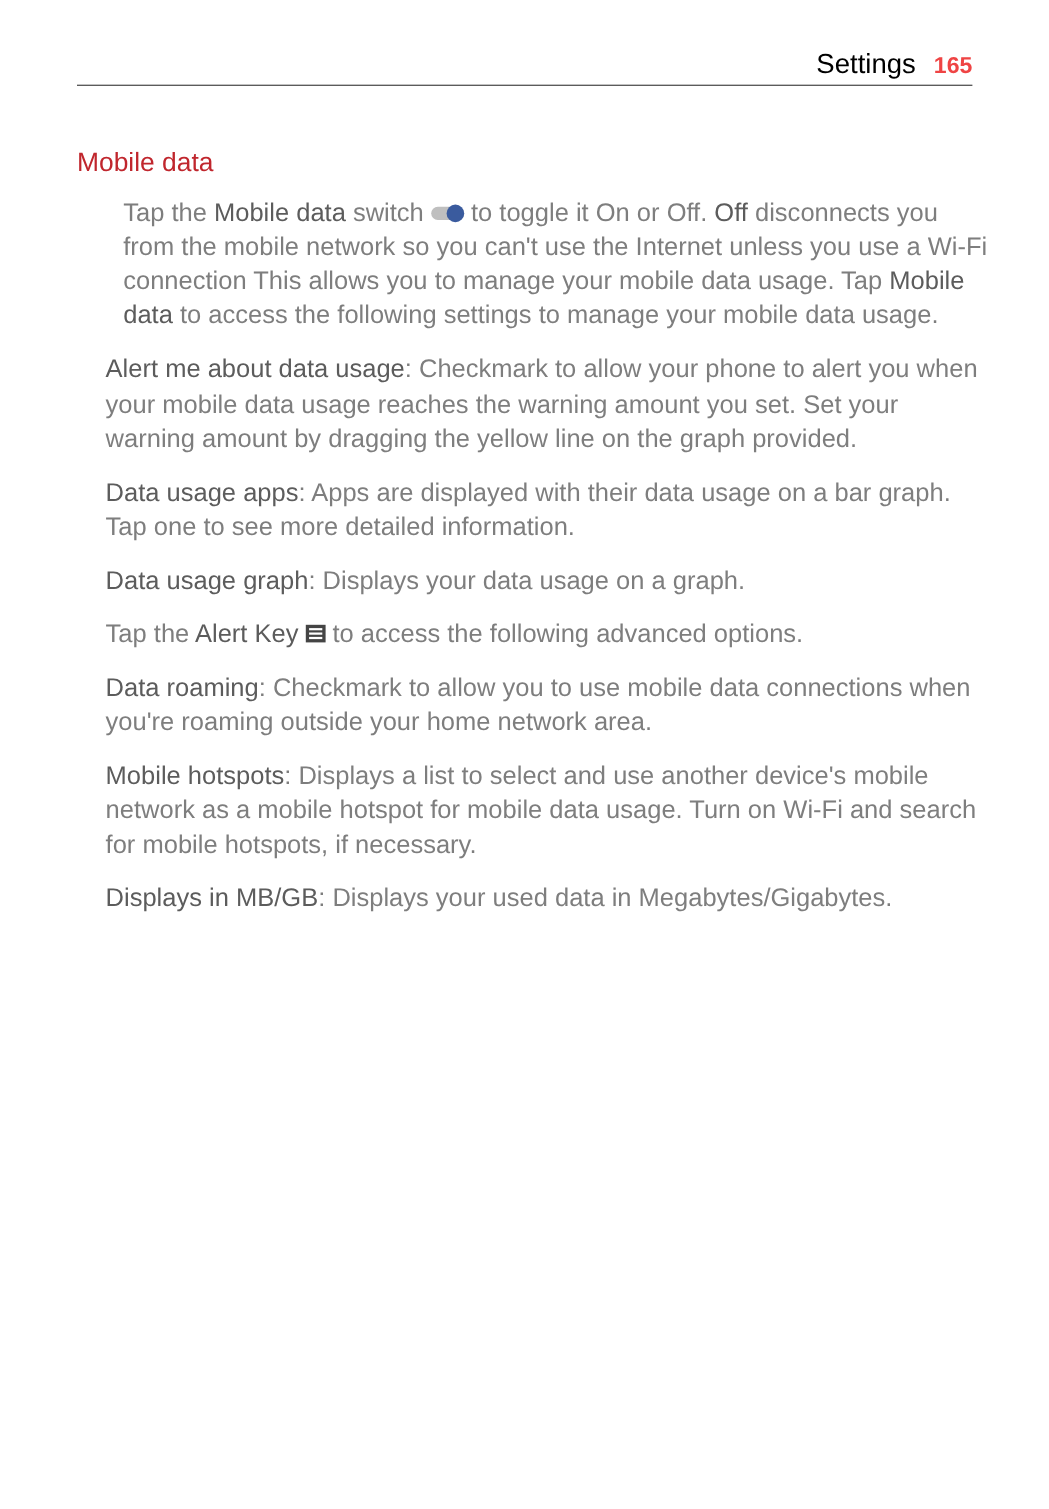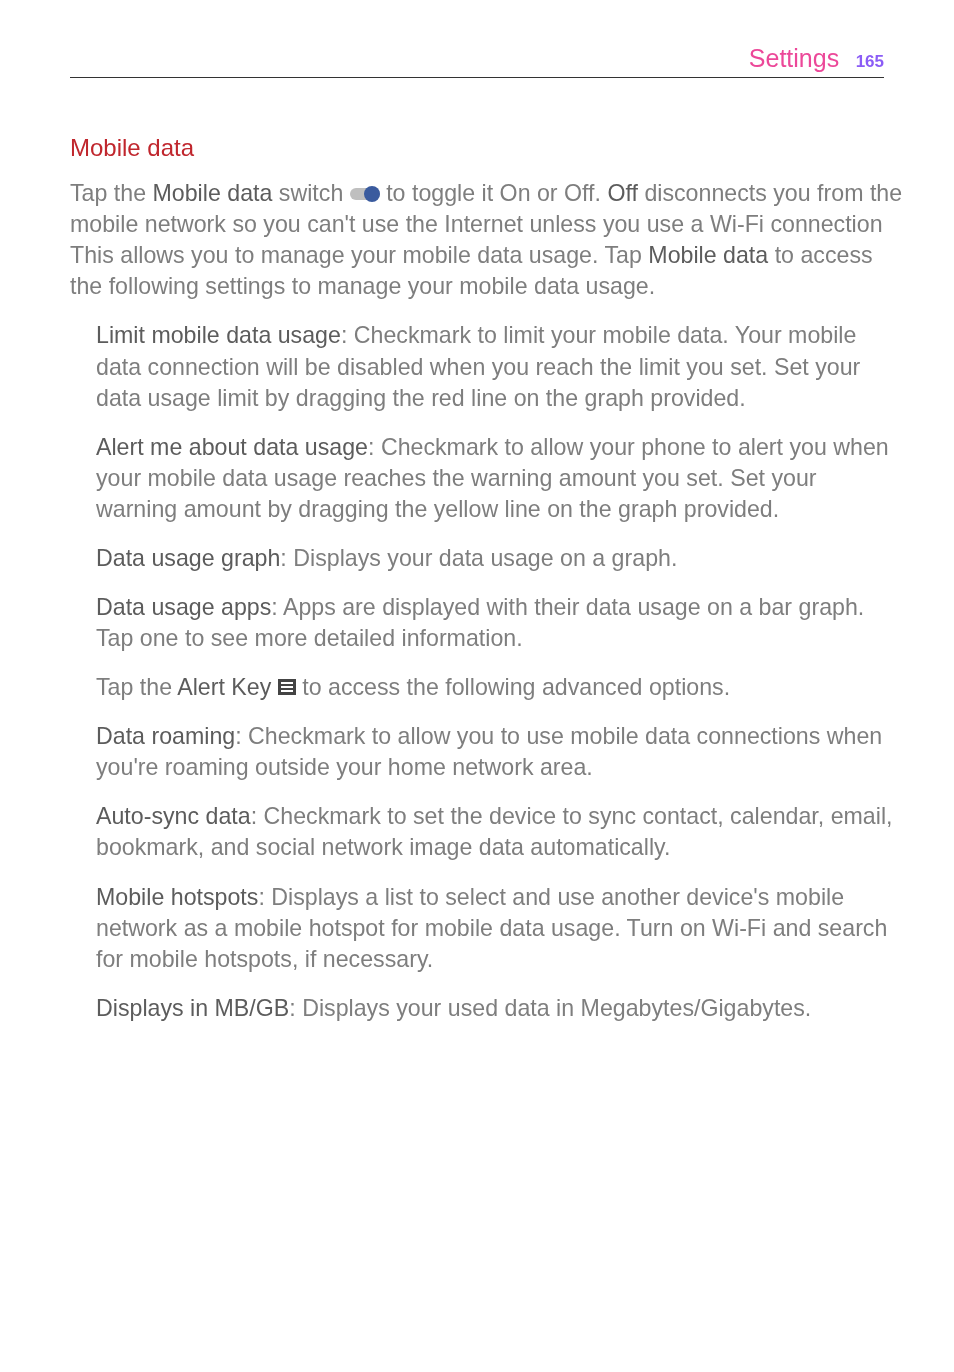--- a/index.html
+++ b/index.html
@@ -12,47 +12,48 @@
     padding: 0;
   }
   .page-header {
     border-bottom: 1.5px solid #333;
     margin: 44px 70px 0 70px;
     padding-bottom: 4px;
     text-align: right;
     font-family: Arial, sans-serif;
   }
   .page-header .title {
-    color: #ec4899;
+    color: #000000;
     font-size: 25px;
     display: inline;
     vertical-align: baseline;
     font-weight: 500;
   }
   .page-header .num {
-    color: #8b5cf6;
-    font-size: 17px;
+    color: #ef4444;
+    font-size: 21px;
     margin-left: 12px;
     font-weight: 600;
     display: inline;
     vertical-align: baseline;
   }
   .content {
     padding: 54px 50px 40px 70px;
     font-size: 23.2px;
     line-height: 1.34;
   }
   .section-heading {
     color: #c0262d;
     font-size: 24px;
     margin-bottom: 14px;
     font-weight: 500;
   }
   .intro {
     margin-bottom: 18px;
+    margin-left: 42px;
   }
   .setting-block {
     padding-left: 26px;
     margin-bottom: 18px;
   }
   .bold {
     color: #5c5c5c;
     font-weight: 400;
   }
   .toggle-icon {
@@ -105,50 +106,44 @@
 </div>
 
 <div class="content">
 
   <div class="section-heading">Mobile data</div>
 
   <p class="intro">
     <span>Tap the </span><span class="bold">Mobile data</span><span> switch </span><span class="toggle-icon"><span class="track"></span><span class="knob"></span></span><span> to toggle it On or Off. </span><span class="bold">Off</span><span> disconnects you from the mobile network so you can't use the Internet unless you use a Wi-Fi connection This allows you to manage your mobile data usage. Tap </span><span class="bold">Mobile data</span><span> to access the following settings to manage your mobile data usage.</span>
   </p>
 
-  <p class="setting-block">
-    <span class="bold">Limit mobile data usage</span><span>: Checkmark to limit your mobile data. Your mobile data connection will be disabled when you reach the limit you set. Set your data usage limit by dragging the red line on the graph provided.</span>
-  </p>
 
   <p class="setting-block">
     <span class="bold">Alert me about data usage</span><span>: Checkmark to allow your phone to alert you when your mobile data usage reaches the warning amount you set. Set your warning amount by dragging the yellow line on the graph provided.</span>
   </p>
 
 
   <p class="setting-block">
-    <span class="bold">Data usage graph</span><span>: Displays your data usage on a graph.</span>
+    <span class="bold">Data usage apps</span><span>: Apps are displayed with their data usage on a bar graph. Tap one to see more detailed information.</span>
   </p>
 
   <p class="setting-block">
-    <span class="bold">Data usage apps</span><span>: Apps are displayed with their data usage on a bar graph. Tap one to see more detailed information.</span>
+    <span class="bold">Data usage graph</span><span>: Displays your data usage on a graph.</span>
   </p>
 
   <p class="setting-block">
     <span>Tap the </span><span class="bold">Alert Key</span>
     <span class="menu-icon"></span><span> to access the following advanced options.</span>
   </p>
 
   <p class="setting-block">
     <span class="bold">Data roaming</span><span>: Checkmark to allow you to use mobile data connections when you're roaming outside your home network area.</span>
   </p>
 
 
-  <p class="setting-block">
-    <span class="bold">Auto-sync data</span><span>: Checkmark to set the device to sync contact, calendar, email, bookmark, and social network image data automatically.</span>
-  </p>
 
 
   <p class="setting-block">
     <span class="bold">Mobile hotspots</span><span>: Displays a list to select and use another device's mobile network as a mobile hotspot for mobile data usage. Turn on Wi-Fi and search for mobile hotspots, if necessary.</span>
   </p>
 
 
   <p class="setting-block">
     <span class="bold">Displays in MB/GB</span><span>: Displays your used data in Megabytes/Gigabytes.</span>
   </p>

